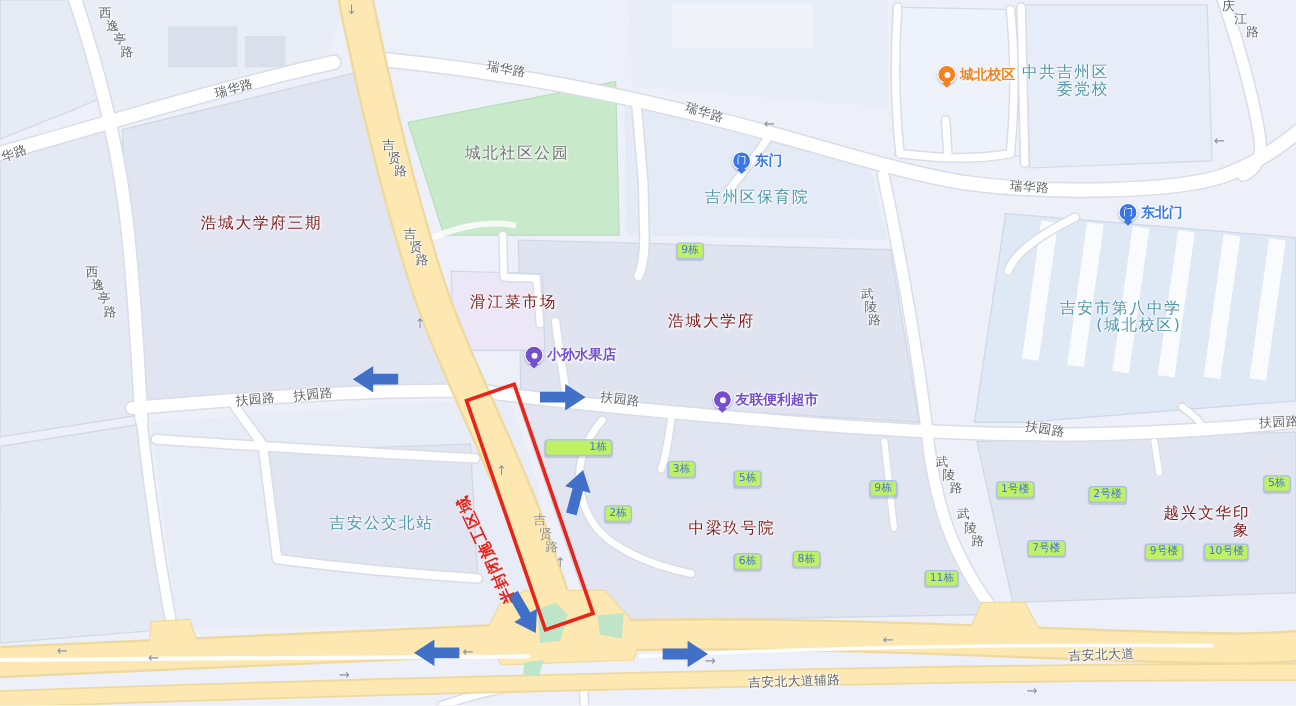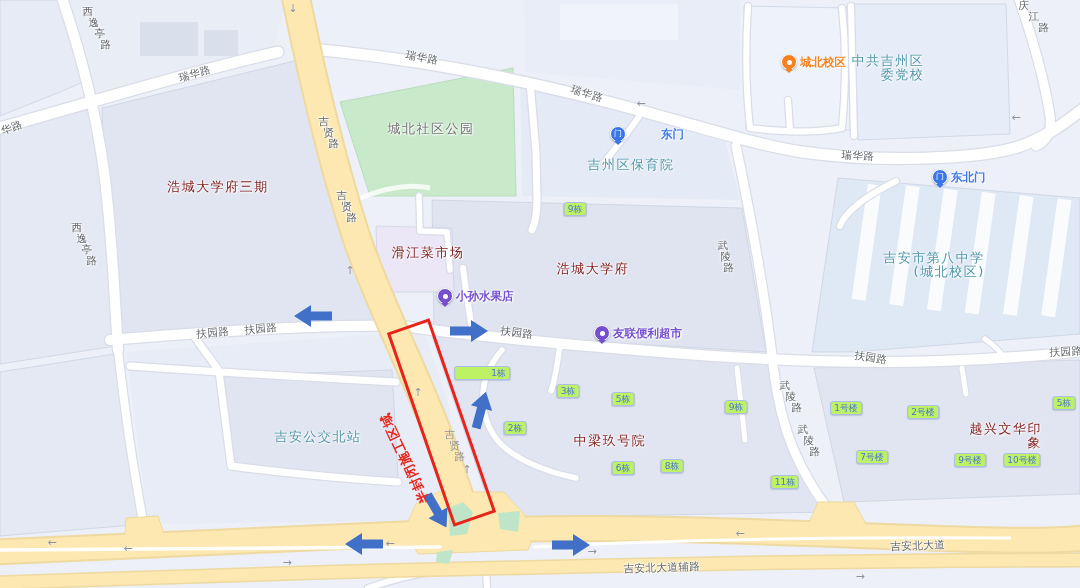--- a/index.html
+++ b/index.html
@@ -244,21 +244,21 @@
       <div class="badge" style="left: 970px; top: 460px;">9号楼</div>
       <div class="badge" style="left: 1022px; top: 460px;">10号楼</div>
       <div class="poi" style="left: 789px; top: 62px;">
         <div class="pin" style="background: rgb(245, 130, 31);">
           <div class="dot"></div>
         </div>
         <div class="plabel" style="color: rgb(245, 130, 31);">城北校区</div>
       </div>
       <div class="poi" style="left: 618px; top: 134px;">
         <div class="pin" style="background: rgb(59, 118, 232);">门</div>
-        <div class="plabel" style="color: rgb(59, 118, 232); margin-left: 32px;">东门</div>
+        <div class="plabel" style="color: rgb(59, 118, 232);">东门</div>
       </div>
       <div class="poi" style="left: 940px; top: 177px;">
         <div class="pin" style="background: rgb(59, 118, 232);">门</div>
         <div class="plabel" style="color: rgb(59, 118, 232);">东北门</div>
       </div>
       <div class="poi" style="left: 445px; top: 296px;">
         <div class="pin" style="background: rgb(116, 80, 207);">
           <div class="dot"></div>
         </div>
         <div class="plabel" style="color: rgb(116, 80, 207); text-align: center;">小孙水果店</div>

